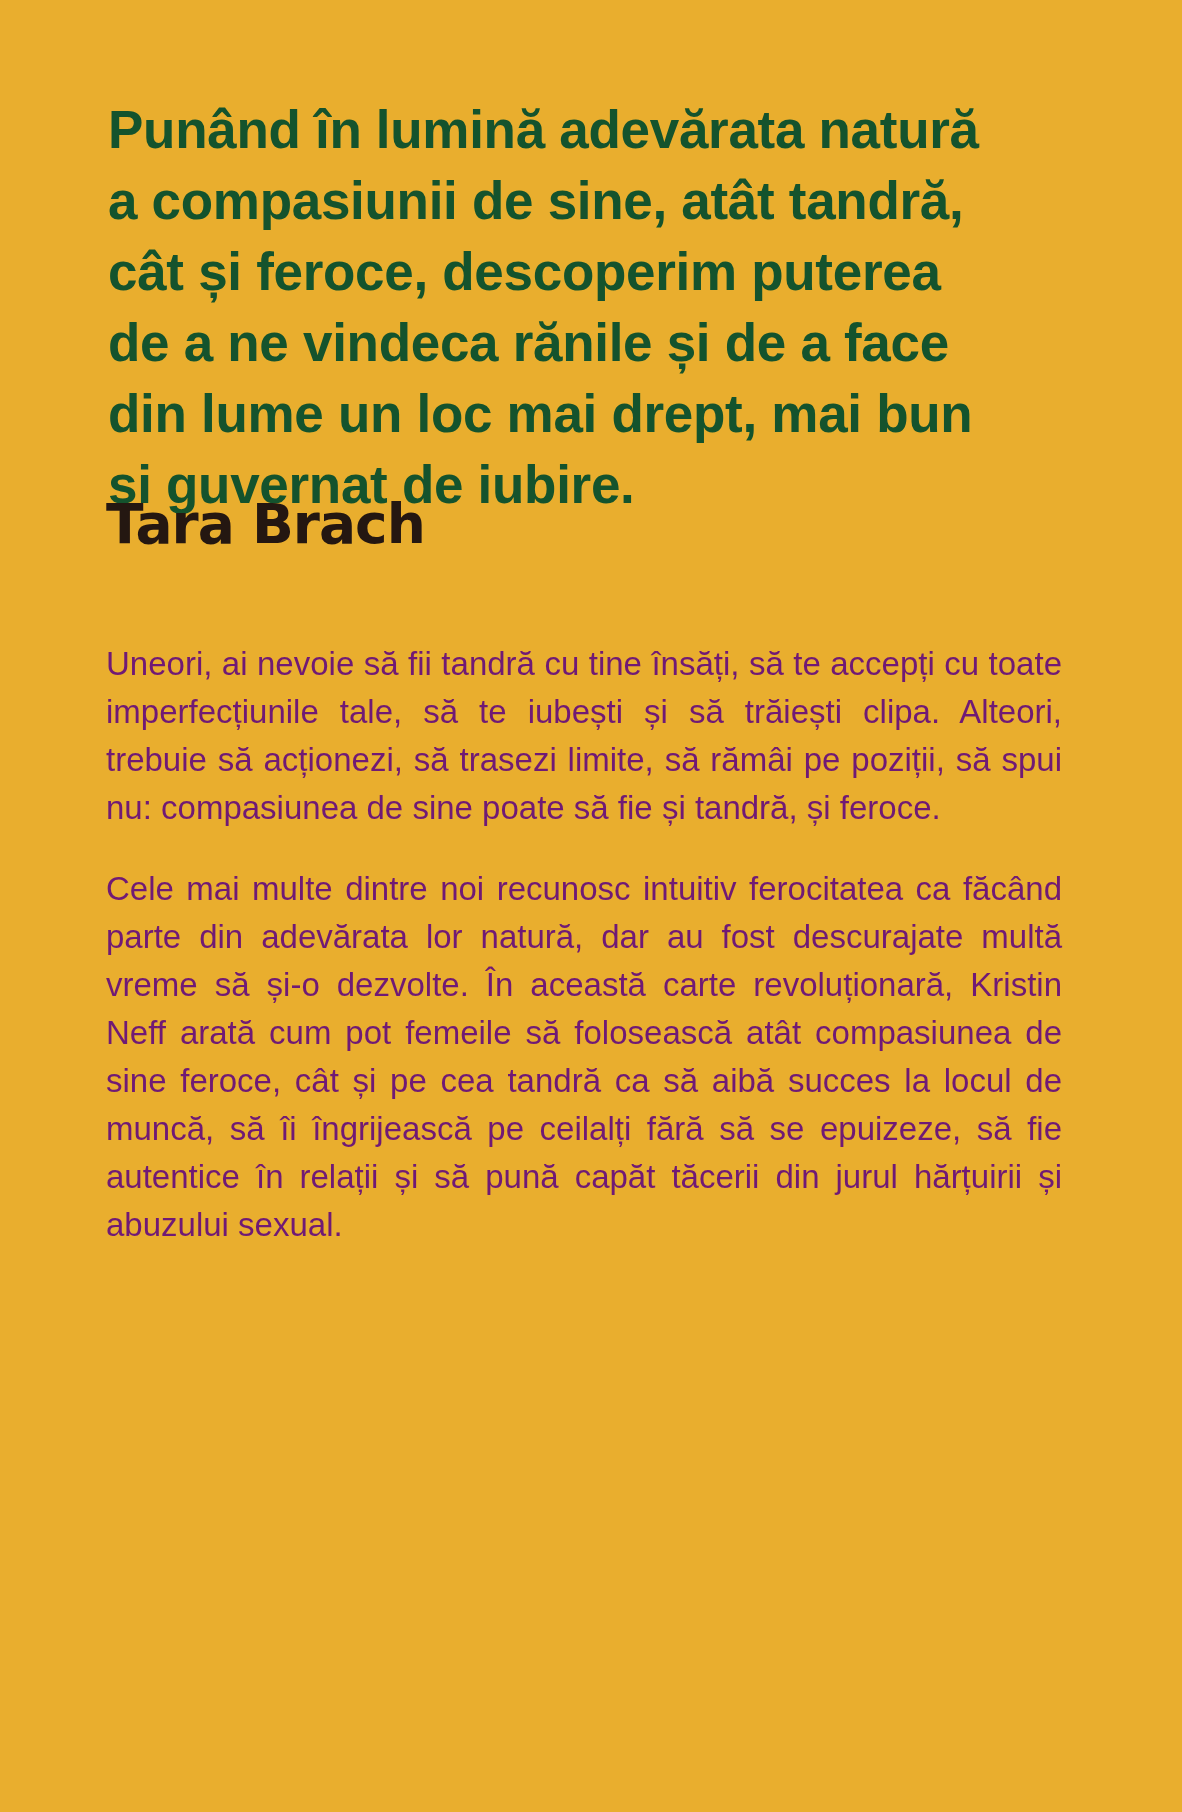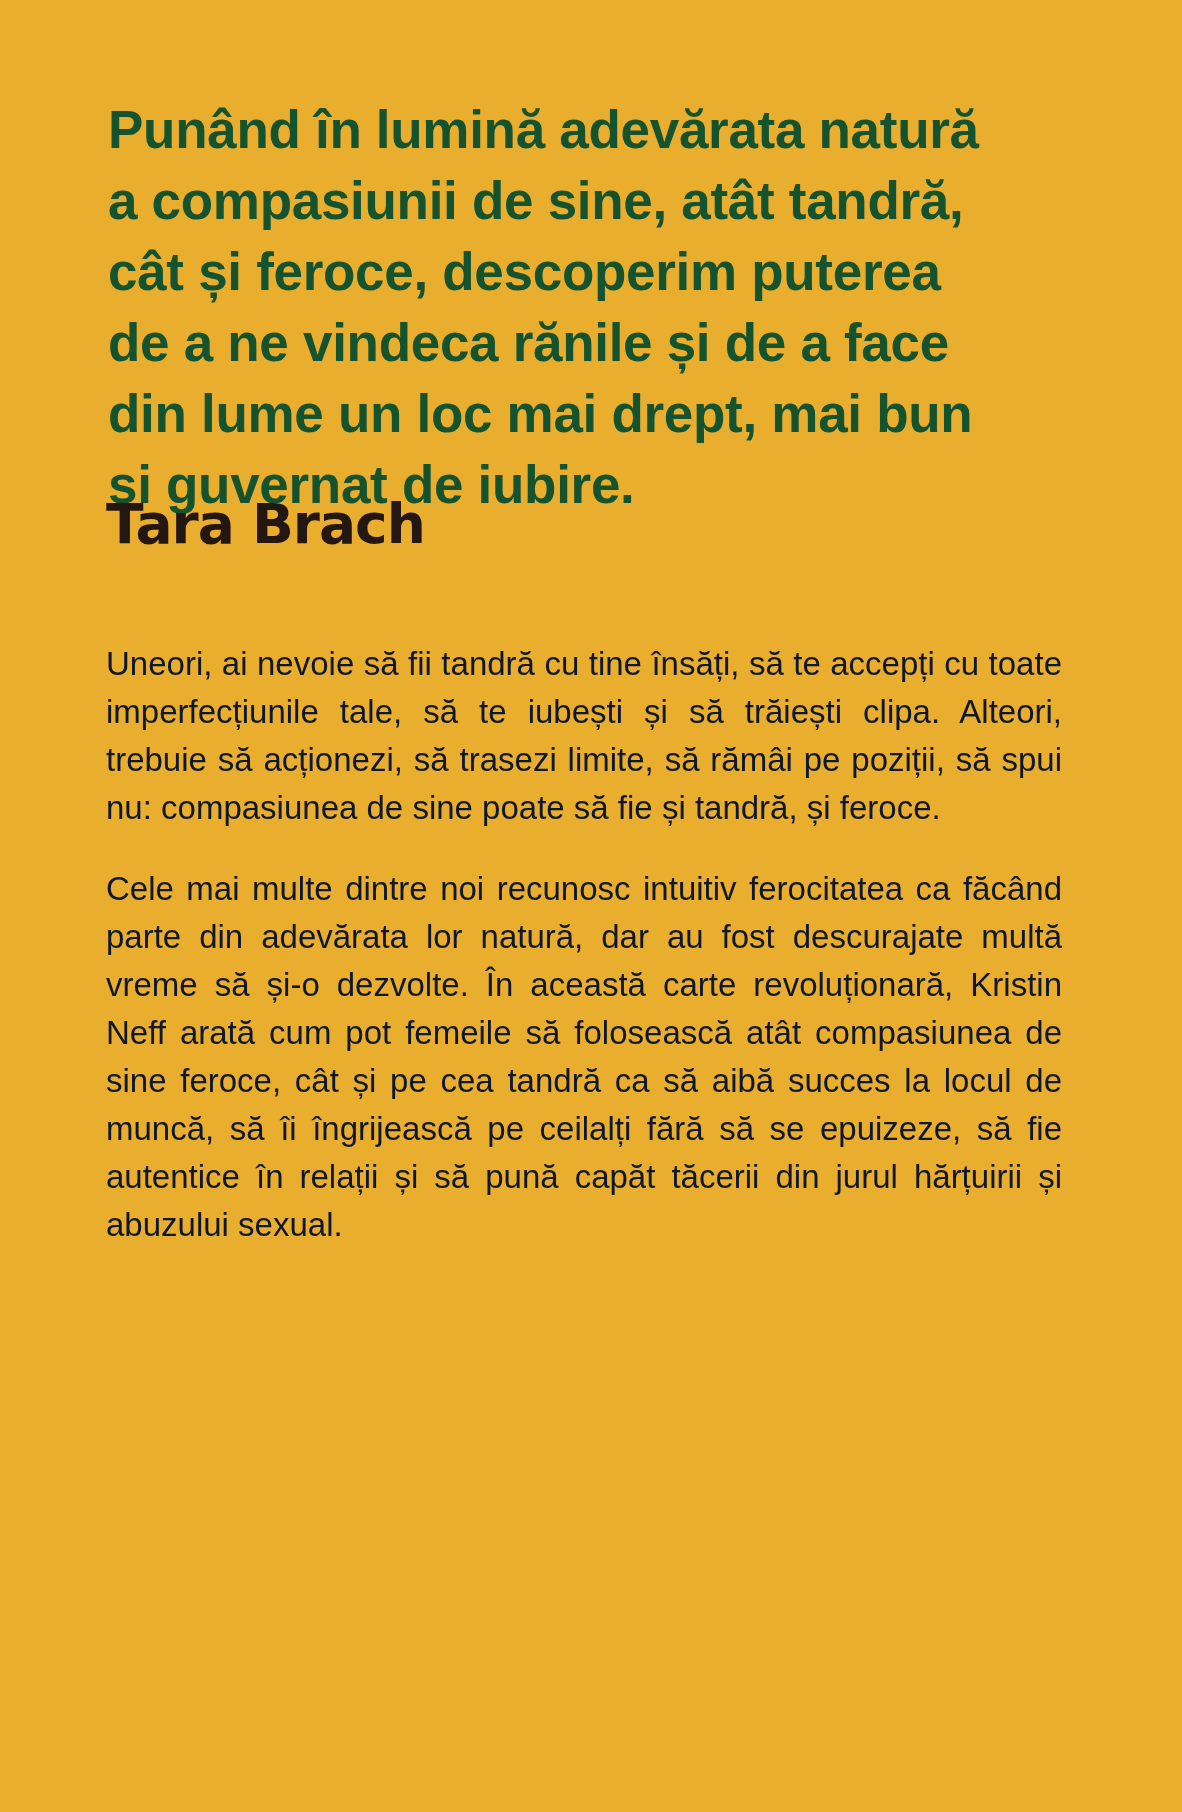--- a/index.html
+++ b/index.html
@@ -21,21 +21,21 @@
   .author{
     position:absolute;left:106px;top:492px;
     color:#241711;
     font-family:"DejaVu Sans",sans-serif;
     font-weight:bold;
     font-size:55px;
     letter-spacing:-1px;
   }
   .body-text{
     position:absolute;left:106px;top:640px;width:956px;
-    color:#0f172a;
+    color:#701a75;
     font-size:33px;line-height:48px;
     text-align:justify;
   }
   .body-text p{margin:0 0 33px 0;}
   .footer{position:absolute;left:0;top:1590px;width:1182px;height:170px;}
 </style>
 </head>
 <body>
 
 <div class="cover">

